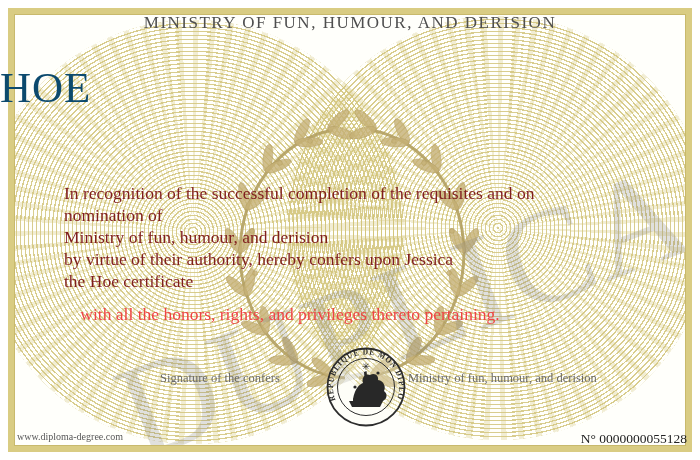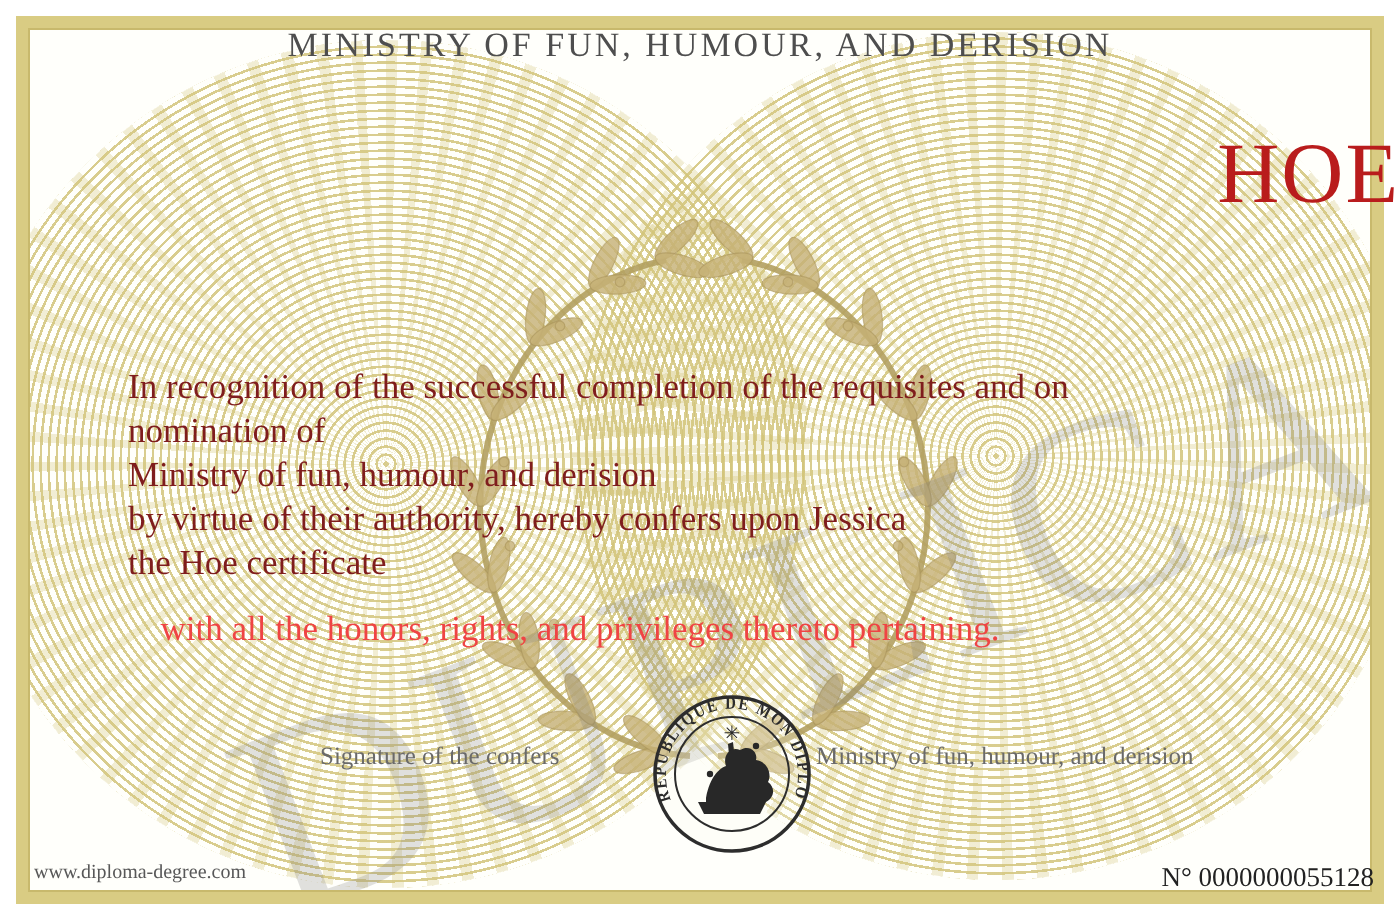--- a/index.html
+++ b/index.html
@@ -32,22 +32,22 @@
   
   .frame-margin { position:absolute; inset:0; border:8px solid #ffffff; z-index:4; pointer-events:none; }
   .frame-gold   { position:absolute; inset:8px; border:6px solid #d9cc83;
                   box-shadow: inset 0 0 0 1px #c8b96c; z-index:4; pointer-events:none; }
 
   .header {
     position:absolute; top:13px; left:0; right:0; text-align:center;
     font-size:17px; letter-spacing:1.5px; color:#4e4e4e; z-index:5;
   }
   .title {
-    position:absolute; top:64px; left:0; right:0; text-align:right;
-    color:#b91c1c; font-size:43px; line-height:47px; letter-spacing:1px; z-index:5;
+    position:absolute; top:64px; left:0; right:0; text-align:left;
+    color:#0c4a6e; font-size:43px; line-height:47px; letter-spacing:1px; z-index:5;
   }
   .body-text {
     position:absolute; left:64px; top:182px; width:520px;
     font-size:17.5px; line-height:22px; color:#7f1d1d; z-index:5;
   }
   .honors {
     position:absolute; left:64px; top:304px; width:452px; text-align:center;
     font-size:17.5px; color:#ef4444; z-index:5;
   }
   .sig-label { position:absolute; top:371px; font-size:12.5px; color:#6a6a6a; z-index:5; }

